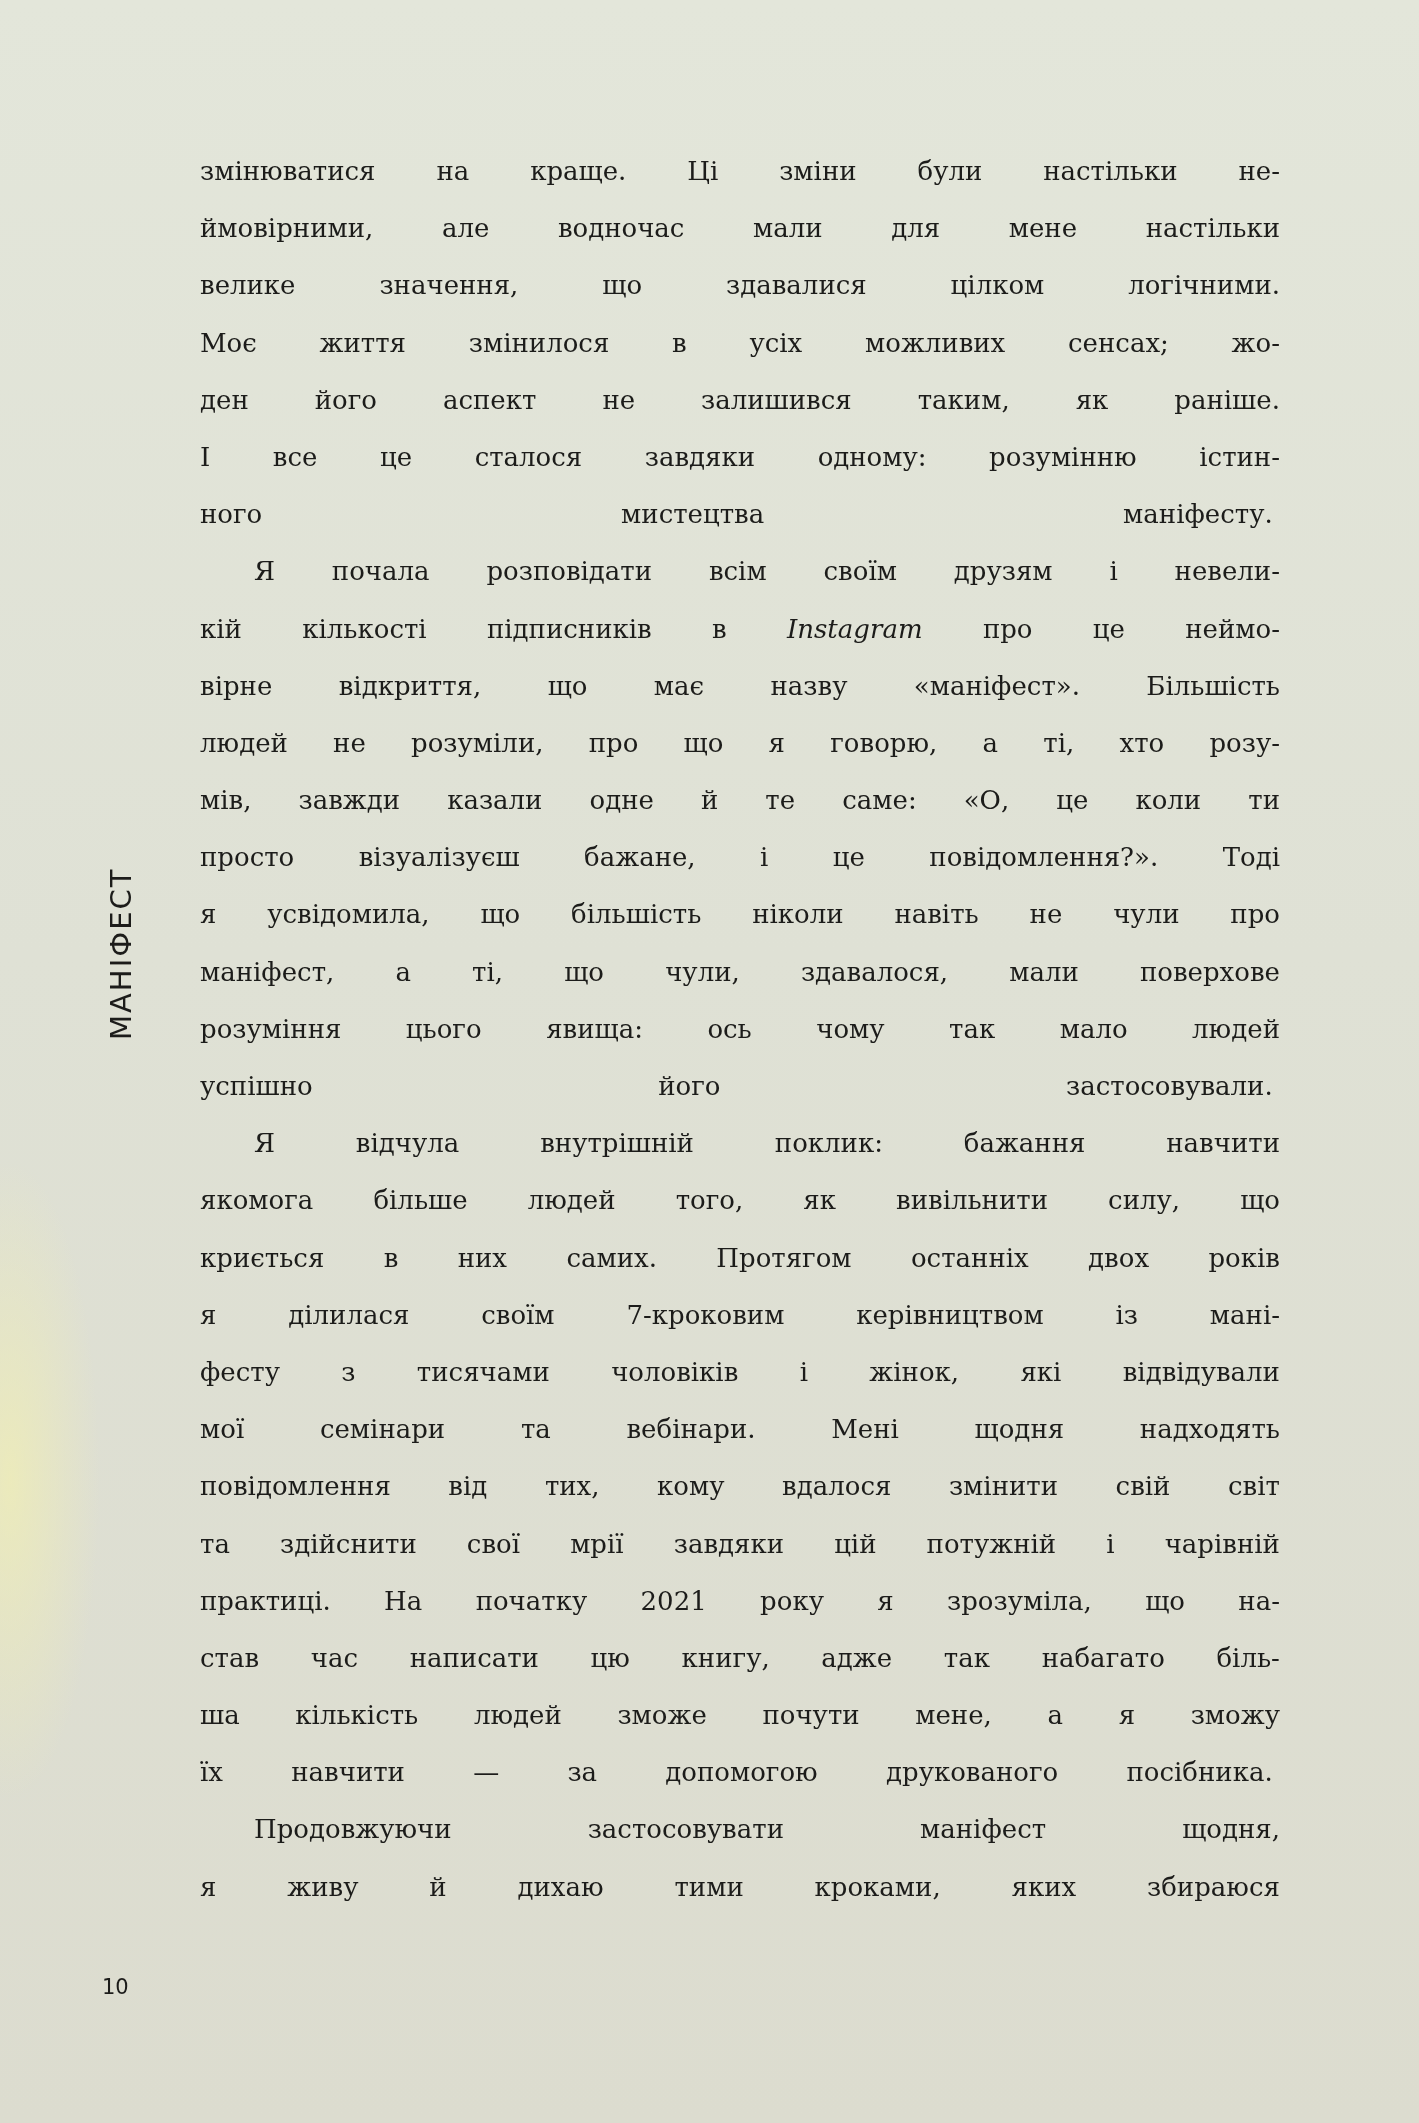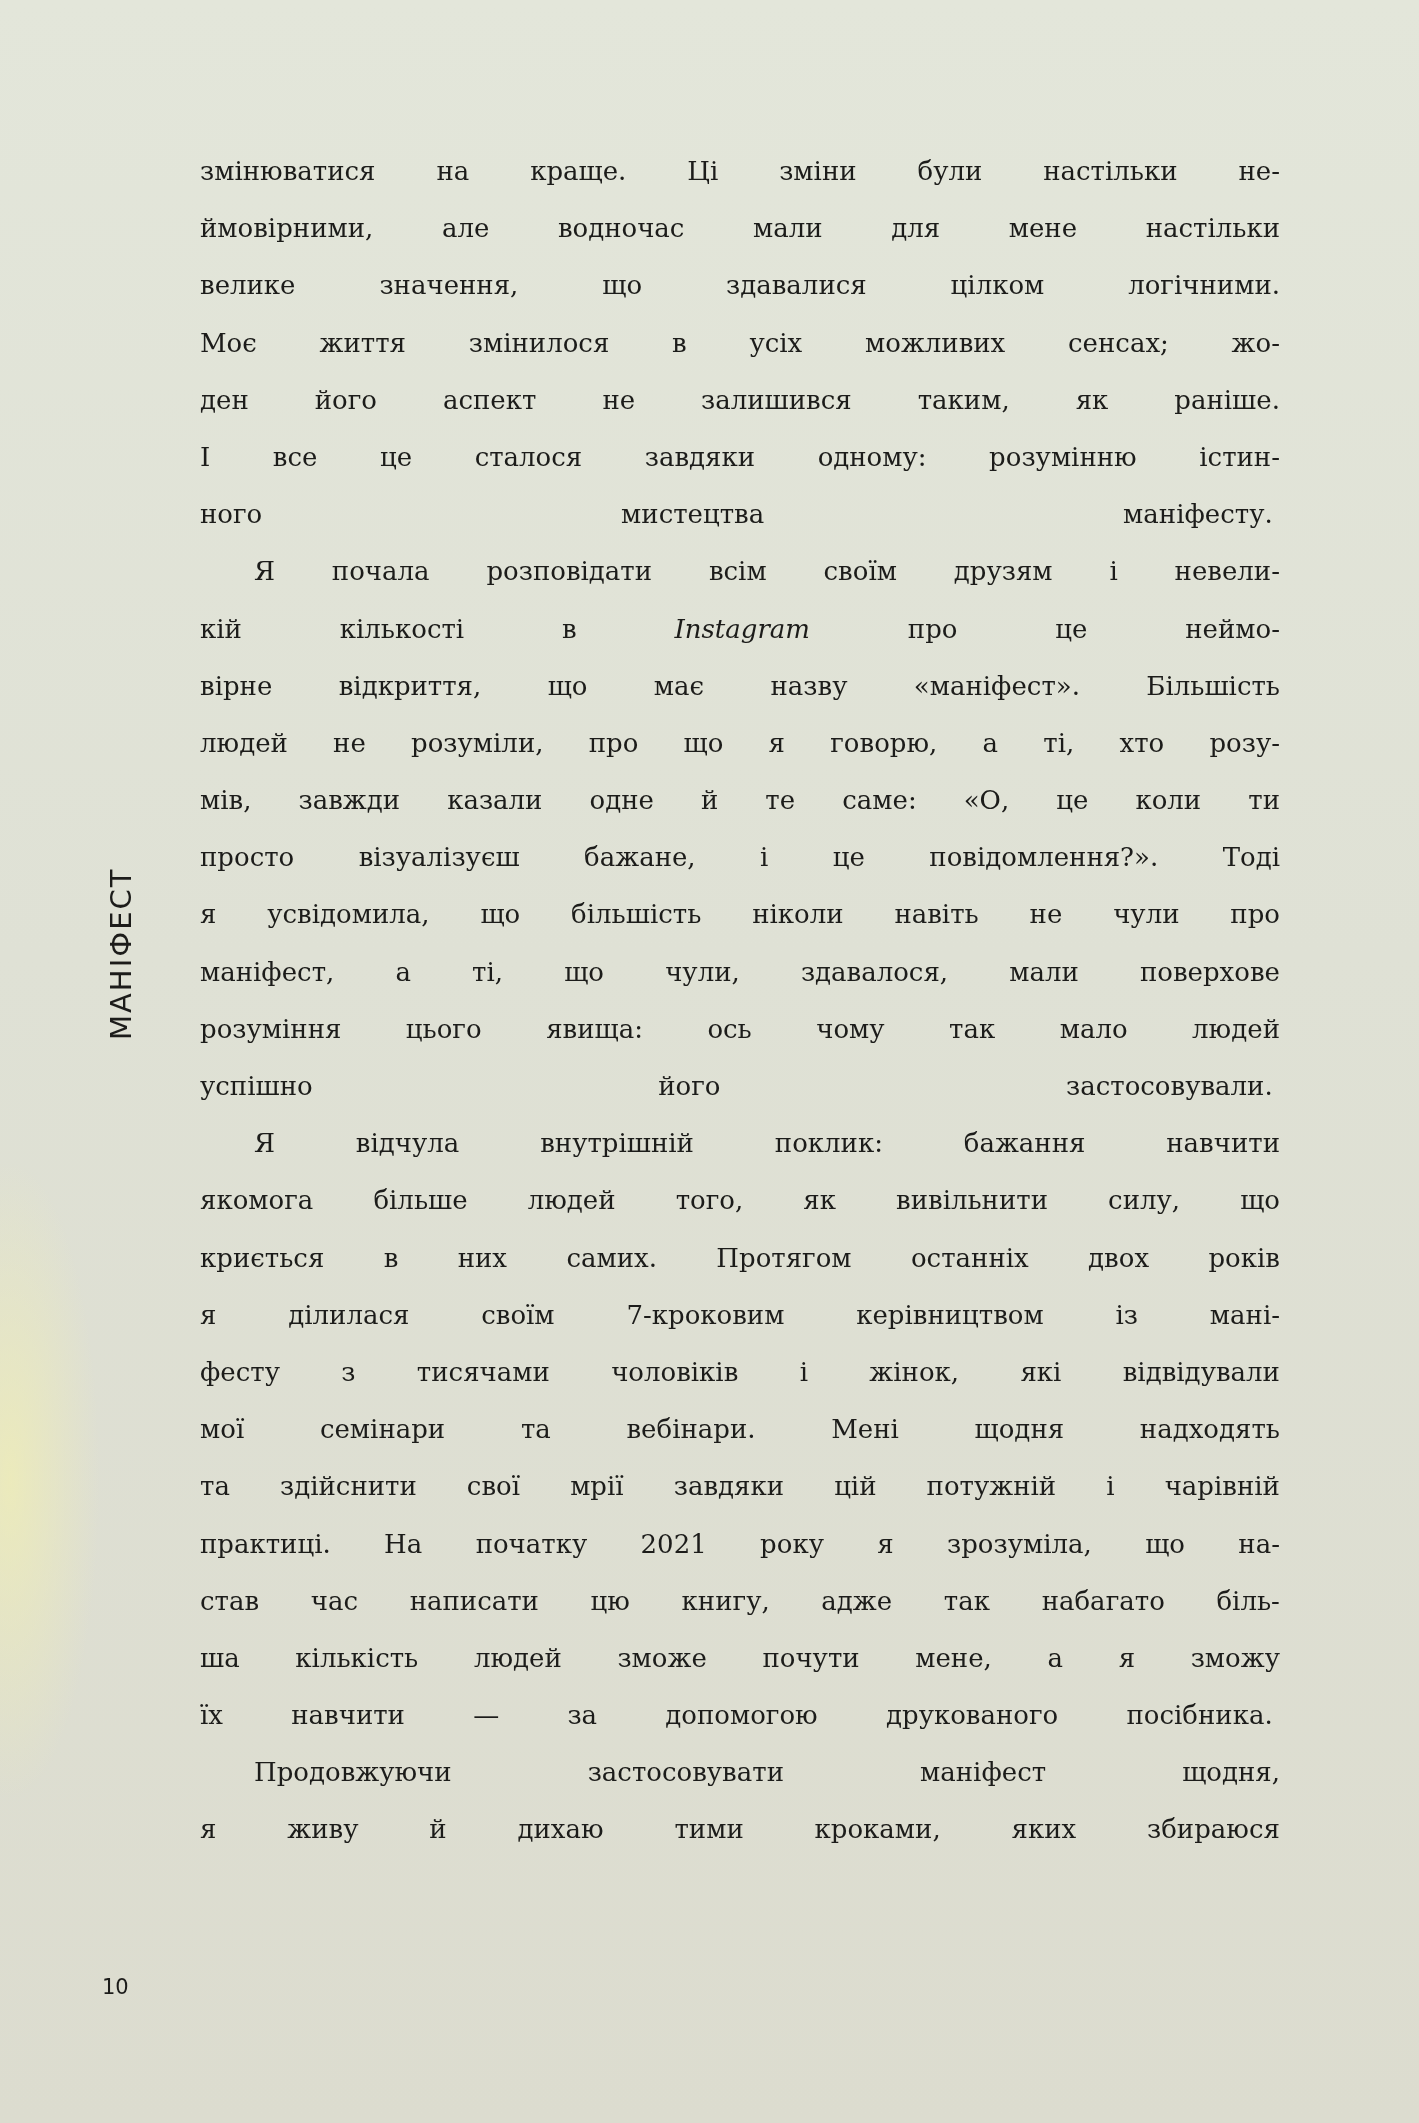--- a/index.html
+++ b/index.html
@@ -149,20 +149,21 @@
           <span class="w">розповідати</span>
           <span class="w">всім</span>
           <span class="w">своїм</span>
           <span class="w">друзям</span>
           <span class="w">і</span>
           <span class="w">невели-</span>
         </div>
         <div class="line">
           <span class="w">кій</span>
           <span class="w">кількості</span>
+          <span class="w">підписників</span>
           <span class="w">в</span>
           <span class="w"><em>Instagram</em></span>
           <span class="w">про</span>
           <span class="w">це</span>
           <span class="w">неймо-</span>
         </div>
         <div class="line">
           <span class="w">вірне</span>
           <span class="w">відкриття,</span>
           <span class="w">що</span>
@@ -294,20 +295,30 @@
         <div class="line">
           <span class="w">мої</span>
           <span class="w">семінари</span>
           <span class="w">та</span>
           <span class="w">вебінари.</span>
           <span class="w">Мені</span>
           <span class="w">щодня</span>
           <span class="w">надходять</span>
         </div>
         <div class="line">
+          <span class="w">повідомлення</span>
+          <span class="w">від</span>
+          <span class="w">тих,</span>
+          <span class="w">кому</span>
+          <span class="w">вдалося</span>
+          <span class="w">змінити</span>
+          <span class="w">свій</span>
+          <span class="w">світ</span>
+        </div>
+        <div class="line">
           <span class="w">та</span>
           <span class="w">здійснити</span>
           <span class="w">свої</span>
           <span class="w">мрії</span>
           <span class="w">завдяки</span>
           <span class="w">цій</span>
           <span class="w">потужній</span>
           <span class="w">і</span>
           <span class="w">чарівній</span>
         </div>

